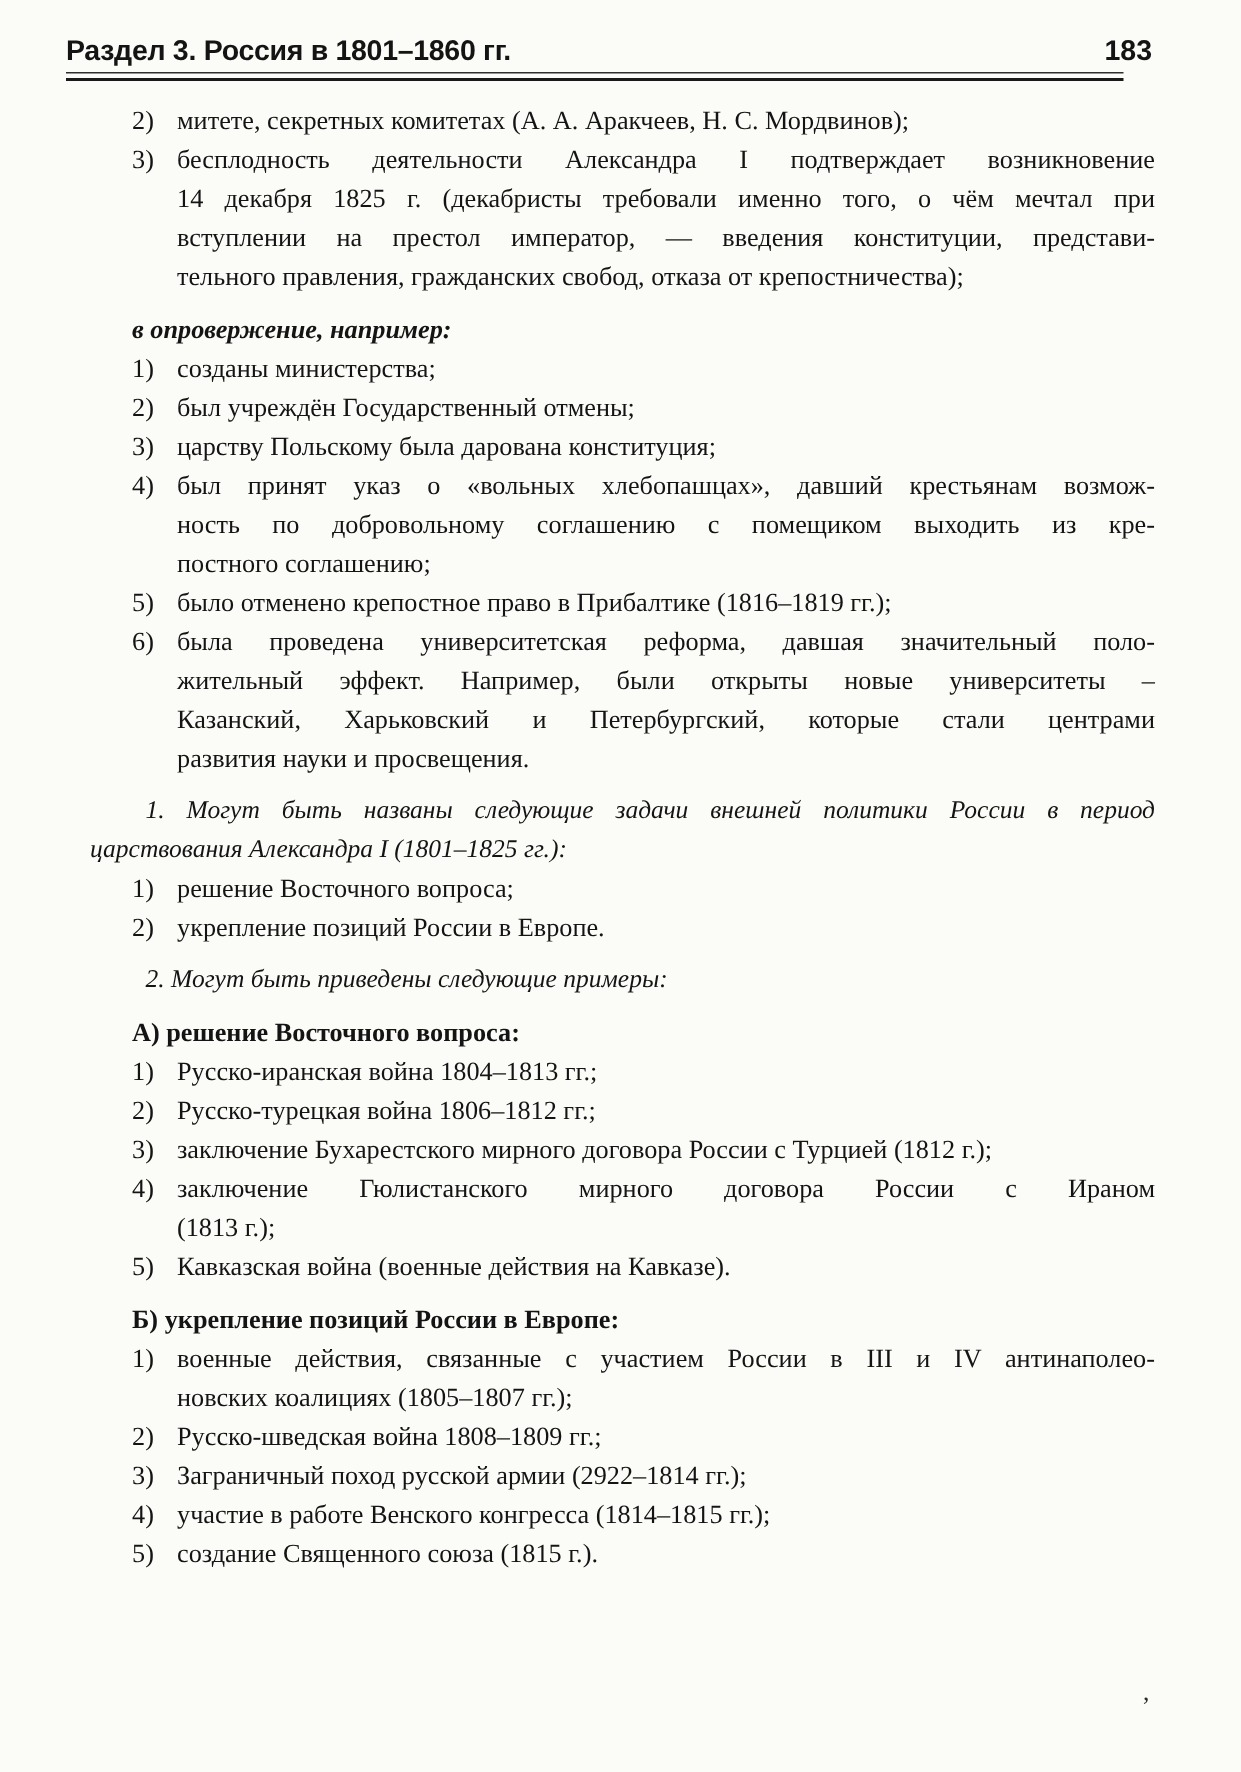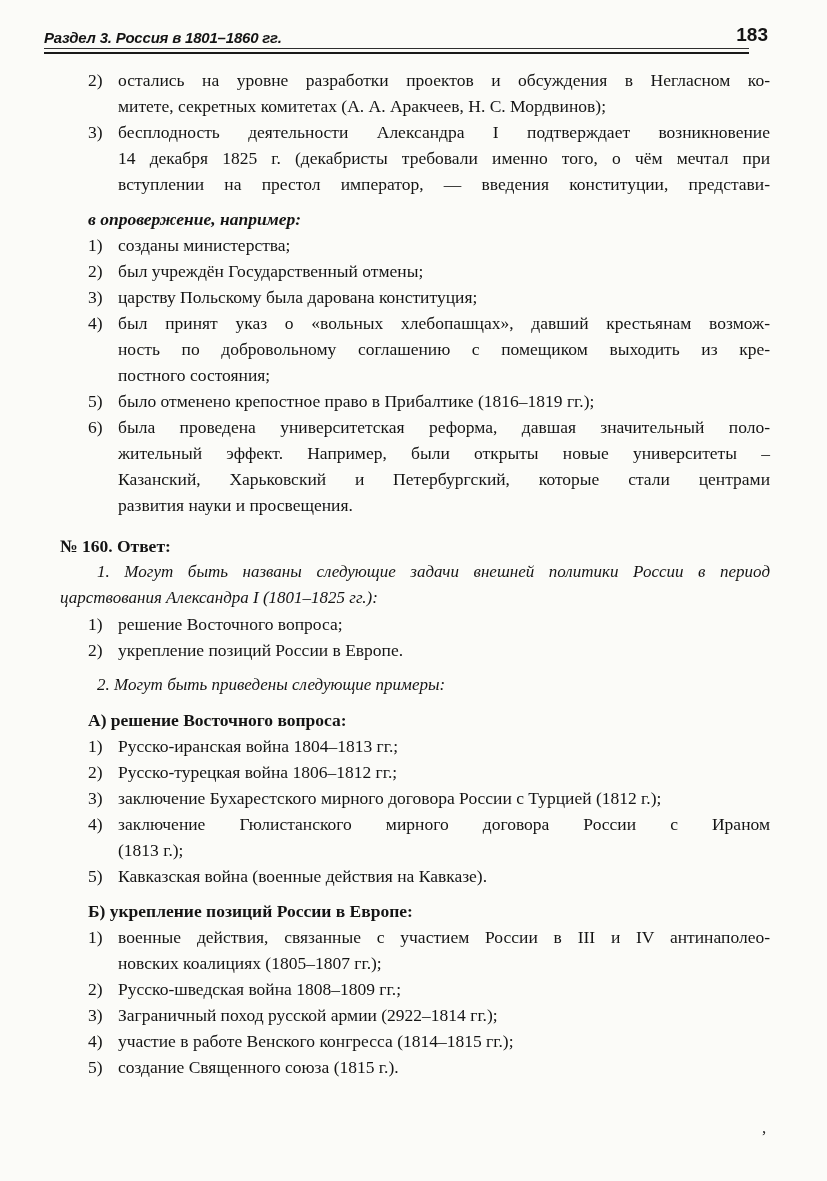--- a/index.html
+++ b/index.html
@@ -12,21 +12,21 @@
     overflow:hidden;
   }
   .page { padding:24px 57px 0 60px; }
 
   
   .header-row {
     display:flex; justify-content:space-between; align-items:flex-end;
     margin-left:-16px; margin-right:2px;
     font-family:"Liberation Sans", sans-serif; font-weight:bold;
   }
-  .header-title { font-size:15px; letter-spacing:-0.2px;font-style:italic; }
+  .header-title { font-size:19px; letter-spacing:-0.2px; }
   .header-page  { font-size:19px; }
   .header-rule {
     margin-left:-16px; margin-top:2px;
     width:705px; height:6px;
     border-top:1.4px solid #2e2e2e;
     border-bottom:2.6px solid #191919;
   }
 
   
   .content { margin-top:13px; font-size:17.5px; line-height:26px; }
@@ -60,63 +60,60 @@
 
   <div class="header-row">
     <span class="header-title">Раздел 3. Россия в 1801–1860 гг.</span>
     <span class="header-page">183</span>
   </div>
   <div class="header-rule"></div>
 
   <div class="content">
       <div class="block list-item">
         <span class="marker">2)</span>
-        <div class="line fill">остались на уровне разработки проектов и обсуждения в Негласном ко-</div>
         <div class="line">митете, секретных комитетах (А. А. Аракчеев, Н. С. Мордвинов);</div>
       </div>
       <div class="block list-item">
         <span class="marker">3)</span>
         <div class="line fill">бесплодность деятельности Александра I подтверждает возникновение</div>
         <div class="line fill">14 декабря 1825 г. (декабристы требовали именно того, о чём мечтал при</div>
         <div class="line fill">вступлении на престол император, — введения конституции, представи-</div>
+        <div class="line">тельного правления, гражданских свобод, отказа от крепостничества);</div>
       </div>
       <div class="block heading-bold-italic">
         <div class="line">в опровержение, например:</div>
       </div>
       <div class="block list-item">
         <span class="marker">1)</span>
         <div class="line">созданы министерства;</div>
       </div>
       <div class="block list-item">
         <span class="marker">2)</span>
         <div class="line">был учреждён Государственный отмены;</div>
       </div>
       <div class="block list-item">
         <span class="marker">3)</span>
         <div class="line">царству Польскому была дарована конституция;</div>
       </div>
       <div class="block list-item">
         <span class="marker">4)</span>
         <div class="line fill">был принят указ о «вольных хлебопашцах», давший крестьянам возмож-</div>
         <div class="line fill">ность по добровольному соглашению с помещиком выходить из кре-</div>
-        <div class="line">постного состояния;</div>
+        <div class="line">постного соглашению;</div>
       </div>
       <div class="block list-item">
         <span class="marker">5)</span>
         <div class="line">было отменено крепостное право в Прибалтике (1816–1819 гг.);</div>
       </div>
       <div class="block list-item">
         <span class="marker">6)</span>
         <div class="line fill">была проведена университетская реформа, давшая значительный поло-</div>
         <div class="line fill">жительный эффект. Например, были открыты новые университеты –</div>
         <div class="line fill">Казанский, Харьковский и Петербургский, которые стали центрами</div>
         <div class="line">развития науки и просвещения.</div>
-      </div>
-      <div class="block answer-heading">
-        <div class="line">№ 160. Ответ:</div>
       </div>
       <div class="block para-bold-italic">
         <div class="line fill indent">1. Могут быть названы следующие задачи внешней политики России в период</div>
         <div class="line">царствования Александра I (1801–1825 гг.):</div>
       </div>
       <div class="block list-item">
         <span class="marker">1)</span>
         <div class="line">решение Восточного вопроса;</div>
       </div>
       <div class="block list-item">

